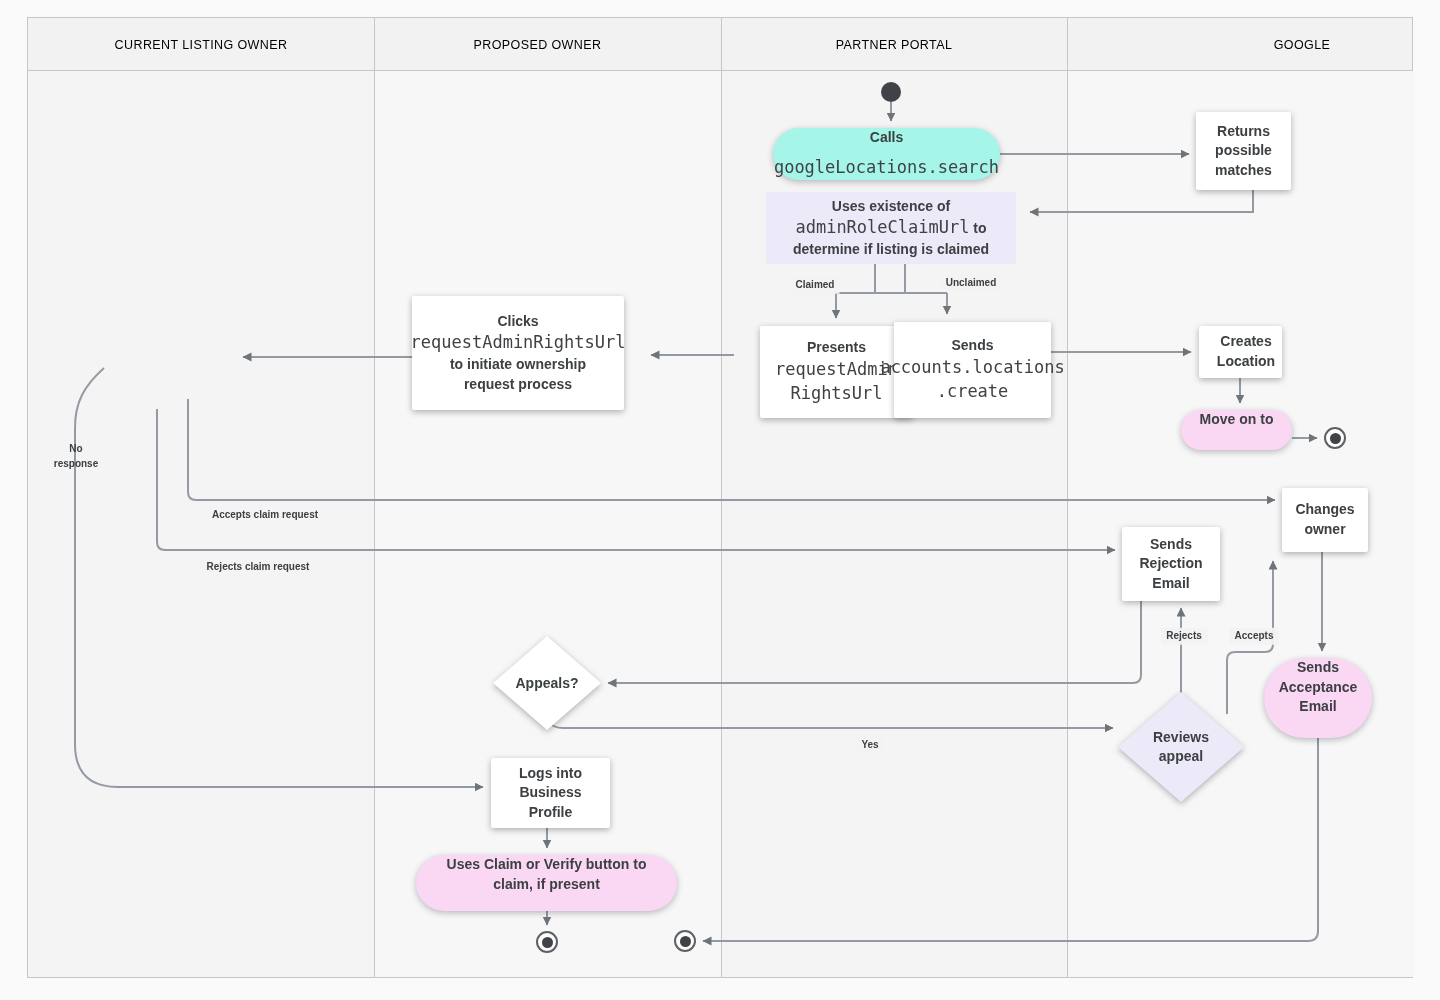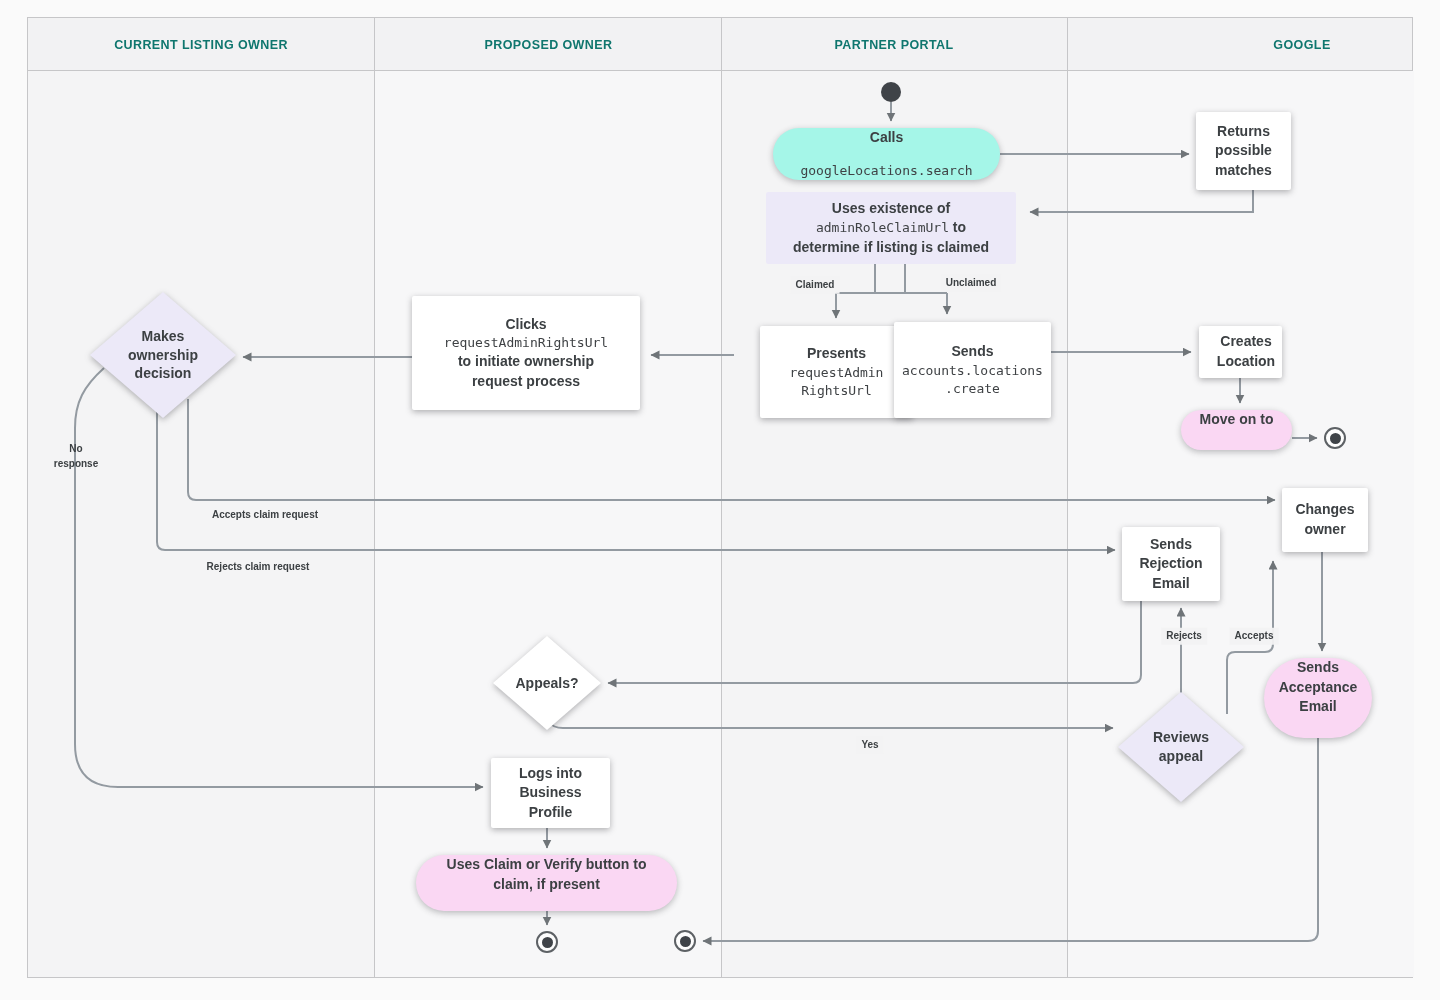--- a/index.html
+++ b/index.html
@@ -12,34 +12,34 @@
   .stage{position:absolute;left:0;top:0;width:1440px;height:1000px;}
 
   
   .table{position:absolute;left:27px;top:17px;width:1386px;height:961px;border:1px solid #c6c6c8;}
   .lane-bg{position:absolute;top:53px;bottom:0;}
   .lane-bg.odd{background:#f4f4f5;}
   .lane-bg.even{background:#f7f7f8;}
   .lane-div{position:absolute;top:0;bottom:0;width:1px;background:#c6c6c8;}
   .hdr-row{position:absolute;left:0;top:0;right:0;height:53px;background:#f2f2f3;border-bottom:1px solid #c6c6c8;}
   .hdr-cell{position:absolute;top:0;height:53px;display:flex;align-items:center;justify-content:center;
-    font-size:12.5px;font-weight:700;letter-spacing:.4px;color:#0f766e;}
+    font-size:12.5px;font-weight:400;letter-spacing:.4px;color:#000000;}
 
   
   svg.edges{position:absolute;left:0;top:0;width:1440px;height:1000px;z-index:2;}
   svg.edges path.flow{fill:none;stroke:var(--c-line);stroke-width:2;}
   svg.edges .ah{fill:var(--c-arrow);}
 
   
   .node{position:absolute;z-index:3;display:flex;flex-direction:column;align-items:center;justify-content:center;
     text-align:center;font-size:14px;font-weight:700;line-height:1.4;white-space:pre-line;}
   .card{background:#fff;border-radius:2px;box-shadow:0 2px 6px rgba(40,40,45,.35);}
   .pill{border-radius:28px;box-shadow:0 2px 6px rgba(40,40,45,.30);justify-content:space-between;}
   .flat{border-radius:2px;}
-  .code{font-family:"DejaVu Sans Mono", monospace;font-weight:400;font-size:13px;color:#3f4245;white-space:pre-line;}
+  .code{font-family:"DejaVu Sans Mono", monospace;font-weight:400;font-size:17px;color:#3f4245;white-space:pre-line;}
   .dwrap{position:absolute;z-index:3;filter:drop-shadow(0 2px 3px rgba(40,40,45,.35));}
   .diamond{width:100%;height:100%;clip-path:polygon(50% 0,100% 50%,50% 100%,0 50%);
     display:flex;align-items:center;justify-content:center;text-align:center;
     font-size:14px;font-weight:700;line-height:1.35;white-space:pre-line;}
   .d-lav{background:var(--c-lavender);}
   .d-white{background:#fff;}
 
   .start-dot{position:absolute;z-index:3;width:20px;height:20px;border-radius:50%;background:#3f4348;}
   .end-node{position:absolute;z-index:3;width:22px;height:22px;border-radius:50%;background:#fdfdfd;
     border:2px solid #5d6165;display:flex;align-items:center;justify-content:center;}
@@ -54,21 +54,21 @@
 
 <div class="stage">
 
   <div class="table">
     <div class="lane-bg odd" style="left:0;width:346px;"></div>
     <div class="lane-bg even" style="left:346px;width:347px;"></div>
     <div class="lane-bg odd" style="left:693px;width:346px;"></div>
     <div class="lane-bg even" style="left:1039px;width:347px;"></div>
     <div class="hdr-row">
       <div class="hdr-cell" style="left:0;width:346px;">CURRENT LISTING OWNER</div>
-      <div class="hdr-cell" style="left:347px;width:347px;">PROPOSED OWNER</div>
+      <div class="hdr-cell" style="left:336px;width:347px;">PROPOSED OWNER</div>
       <div class="hdr-cell" style="left:693px;width:346px;">PARTNER PORTAL</div>
       <div class="hdr-cell" style="left:1088px;width:347px;padding-left:25px;">GOOGLE</div>
     </div>
     <div class="lane-div" style="left:346px;"></div>
     <div class="lane-div" style="left:693px;"></div>
     <div class="lane-div" style="left:1039px;"></div>
   </div>
 
   <svg class="edges" viewBox="0 0 1440 1000">
     <defs>
@@ -139,34 +139,27 @@
   </div>
 
   <div class="node pill" style="left:1181px;top:410px;width:111px;height:40px;background:var(--c-pink);">
     <span>Move on to</span>
   </div>
 
   <div class="end-node" style="left:1324px;top:427px;">
       <div class="dot"></div>
     </div>
 
-  <div class="node card" style="left:412px;top:296px;width:228px;height:114px;">
+  <div class="node card" style="left:412px;top:296px;width:212px;height:114px;">
     <span>Clicks</span>
     <span class="code">requestAdminRightsUrl</span>
     <span>to initiate ownership
 request process</span>
   </div>
 
-  <div class="dwrap" style="left:90px;top:292px;width:146px;height:126px;">
-    <div class="diamond d-lav">
-      <span>Makes
-ownership
-decision</span>
-    </div>
-  </div>
 
   <div class="node card" style="left:1282px;top:488px;width:86px;height:64px;">
     <span>Changes
 owner</span>
   </div>
 
   <div class="node card" style="left:1122px;top:527px;width:98px;height:74px;">
     <span>Sends
 Rejection
 Email</span>

